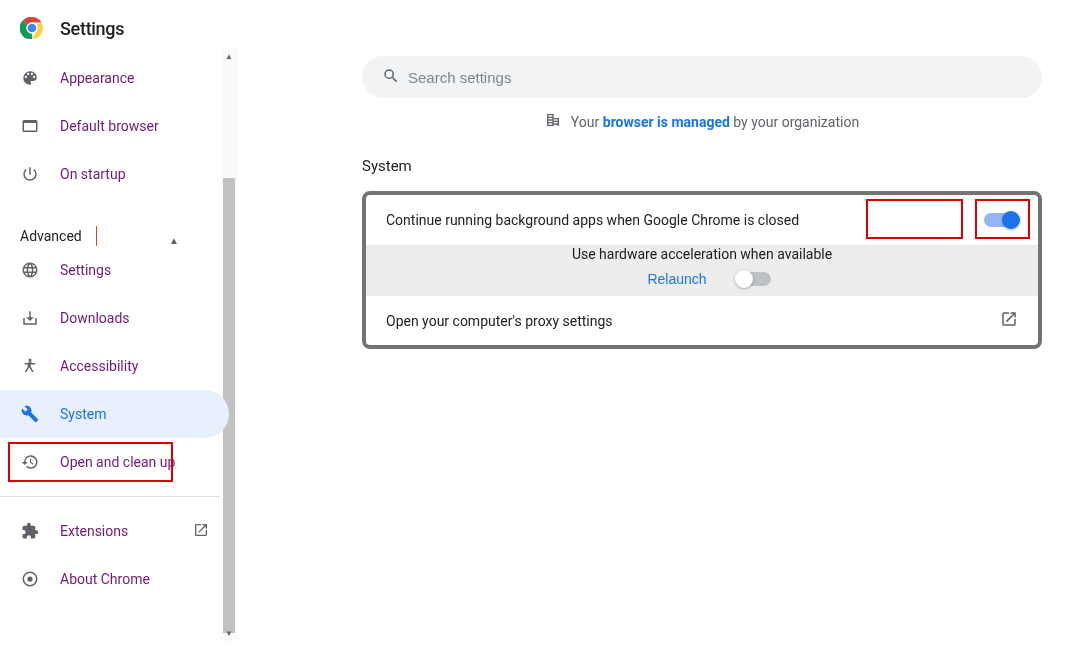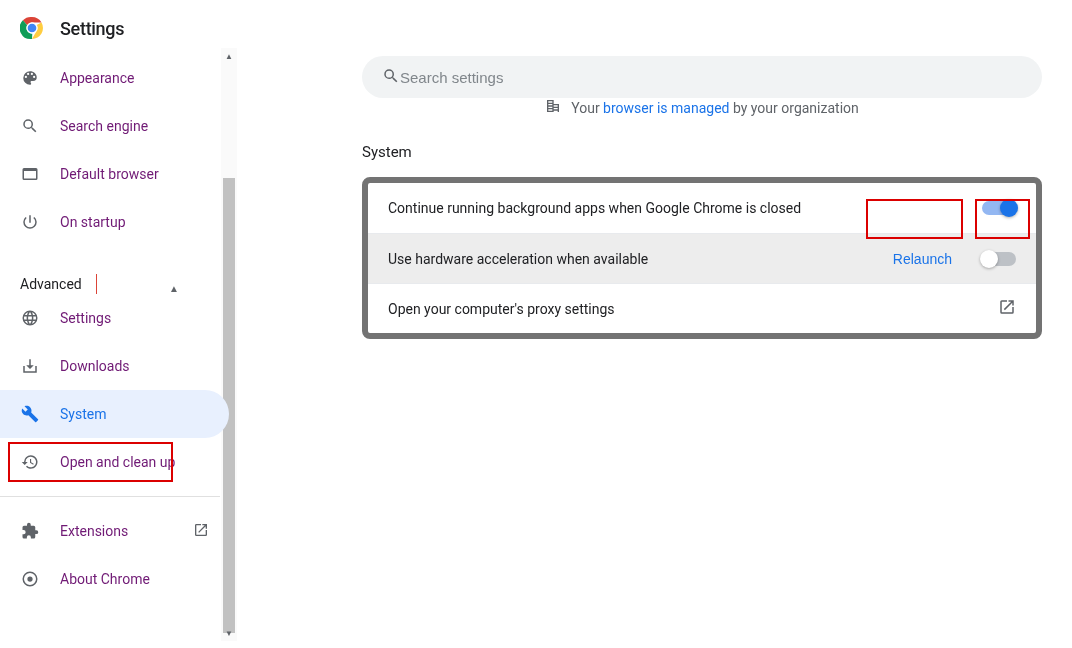--- a/index.html
+++ b/index.html
@@ -141,22 +141,23 @@
       padding: 0 30px 0 125px;
       overflow: auto;
     }
     .search-bar {
       display: flex;
       align-items: center;
       background: #f1f3f4;
       border-radius: 46px;
       height: 42px;
       padding: 0 20px;
-      gap: 0;
+      gap: 8px;
       margin-top: 8px;
+      margin-bottom: 14px;
       color: #5f6368;
       width: 680px;
     }
     .search-bar input {
       border: none;
       background: transparent;
       outline: none;
       font-size: 15px;
       width: 100%;
       color: #202124;
@@ -166,44 +167,45 @@
       text-align: center;
       color: #5f6368;
       font-size: 14px;
       margin-bottom: 26px;
       display: flex;
       justify-content: center;
       align-items: center;
       gap: 10px;
       width: 680px;
     }
-    .managed-banner a { color: #1a73e8; text-decoration: none; }
+    .managed-banner a { color: #1a73e8; text-decoration: none; font-weight: bold; }
     .section-title {
       font-size: 15px;
       color: #202124;
       margin-bottom: 16px;
       font-weight: 400;
     }
     .card {
-      border: 6px solid #737373;
+      border: 4px solid #737373;
       border-radius: 8px;
       width: 680px;
       overflow: hidden;
     }
     .card-row {
       display: flex;
       align-items: center;
       padding: 0 20px;
       min-height: 50px;
     }
     .card-row + .card-row {
       border-top: 1px solid #e8eaed;
     }
     .card-row.highlighted {
       background: #ededed;
+      flex-direction: column;
     }
     .card-row .label {
       flex: 1;
       color: #202124;
       font-size: 14px;
     }
     .card-row .right {
       display: flex;
       align-items: center;
       gap: 16px;
@@ -273,28 +275,20 @@
         <span class="icon">
           <svg width="18" height="18" viewBox="0 0 24 24" fill="currentColor">
               <path d="M12 3a9 9 0 0 0 0 18c.83 0 1.5-.67 1.5-1.5 0-.39-.15-.74-.39-1.01-.23-.26-.38-.61-.38-.99 0-.83.67-1.5 1.5-1.5H16a5 5 0 0 0 5-5c0-4.42-4.03-8-9-8zm-5.5 9a1.5 1.5 0 1 1 0-3 1.5 1.5 0 0 1 0 3zm3-4a1.5 1.5 0 1 1 0-3 1.5 1.5 0 0 1 0 3zm5 0a1.5 1.5 0 1 1 0-3 1.5 1.5 0 0 1 0 3zm3 4a1.5 1.5 0 1 1 0-3 1.5 1.5 0 0 1 0 3z"></path>
             </svg>
         </span>
         <span>Appearance</span>
       </div>
       <div class="sidebar-item">
         <span class="icon">
           <svg width="18" height="18" viewBox="0 0 24 24" fill="currentColor">
-              <path d="M15.5 14h-.79l-.28-.27A6.47 6.47 0 0 0 16 9.5 6.5 6.5 0 1 0 9.5 16a6.47 6.47 0 0 0 4.23-1.57l.27.28v.79l5 4.99L20.49 19l-4.99-5zm-6 0A4.5 4.5 0 1 1 14 9.5 4.5 4.5 0 0 1 9.5 14z"></path>
-            </svg>
-        </span>
-        <span>Search engine</span>
-      </div>
-      <div class="sidebar-item">
-        <span class="icon">
-          <svg width="18" height="18" viewBox="0 0 24 24" fill="currentColor">
               <path d="M20 4H4a2 2 0 0 0-2 2v12a2 2 0 0 0 2 2h16a2 2 0 0 0 2-2V6a2 2 0 0 0-2-2zm0 14H4V8h16v10z"></path>
             </svg>
         </span>
         <span>Default browser</span>
       </div>
       <div class="sidebar-item">
         <span class="icon">
           <svg width="18" height="18" viewBox="0 0 24 24" fill="currentColor">
               <path d="M13 3h-2v10h2V3zm4.83 2.17l-1.42 1.42A6.92 6.92 0 0 1 19 12a7 7 0 0 1-14 0c0-2.05.88-3.9 2.58-5.42L6.17 5.17A8.93 8.93 0 0 0 3 12a9 9 0 0 0 18 0 8.93 8.93 0 0 0-3.17-6.83z"></path>
             </svg>
@@ -318,20 +312,29 @@
         </span>
         <span>Settings</span>
       </div>
       <div class="sidebar-item">
         <span class="icon">
           <svg width="18" height="18" viewBox="0 0 24 24" fill="currentColor">
               <path d="M19 12v7H5v-7H3v9h18v-9h-2zM13 3h-2v8H7l5 5 5-5h-4V3z"></path>
             </svg>
         </span>
         <span>Downloads</span>
+      </div>
+      <div class="sidebar-item">
+        <span class="icon">
+          <svg width="18" height="18" viewBox="0 0 24 24" fill="currentColor">
+              <circle cx="12" cy="4" r="2"></circle>
+              <path d="M19 8h-5V6h-4v2H5v2h4v3l-4 7h2.3l3.7-6.4L14.7 20H17l-4-7v-3h6V8z"></path>
+            </svg>
+        </span>
+        <span>Accessibility</span>
       </div>
       <div class="sidebar-item active">
         <span class="icon">
           <svg width="18" height="18" viewBox="0 0 24 24" fill="currentColor">
               <path d="M22.7 19l-9.1-9.1c.9-2.3.4-5-1.5-6.9-2-2-5-2.4-7.4-1.3L9 6 6 9 1.6 4.7C.4 7.1.9 10.1 2.9 12.1c1.9 1.9 4.6 2.4 6.9 1.5l9.1 9.1c.4.4 1 .4 1.4 0l2.3-2.3c.5-.4.5-1.1.1-1.4z"></path>
             </svg>
         </span>
         <span>System</span>
       </div>
       <div class="sidebar-item">

